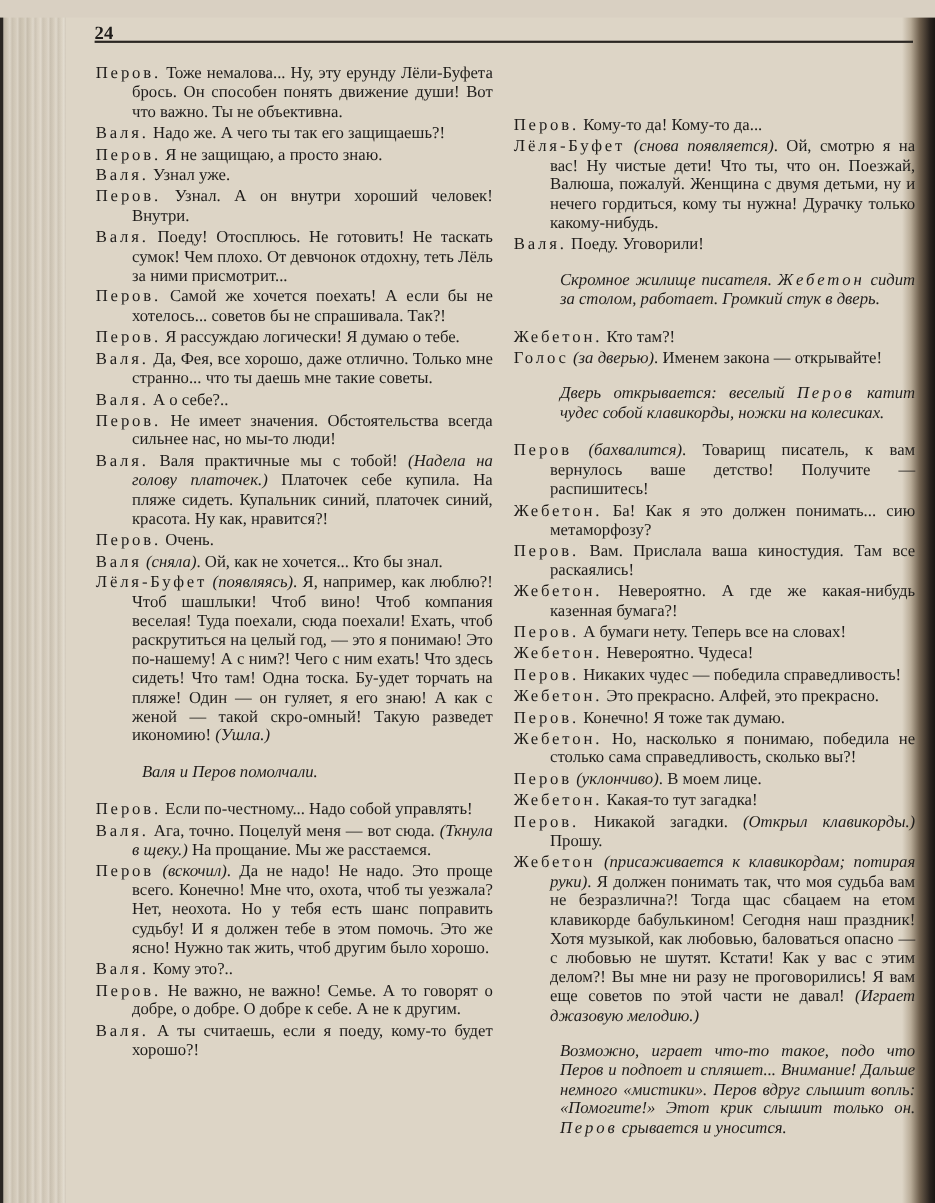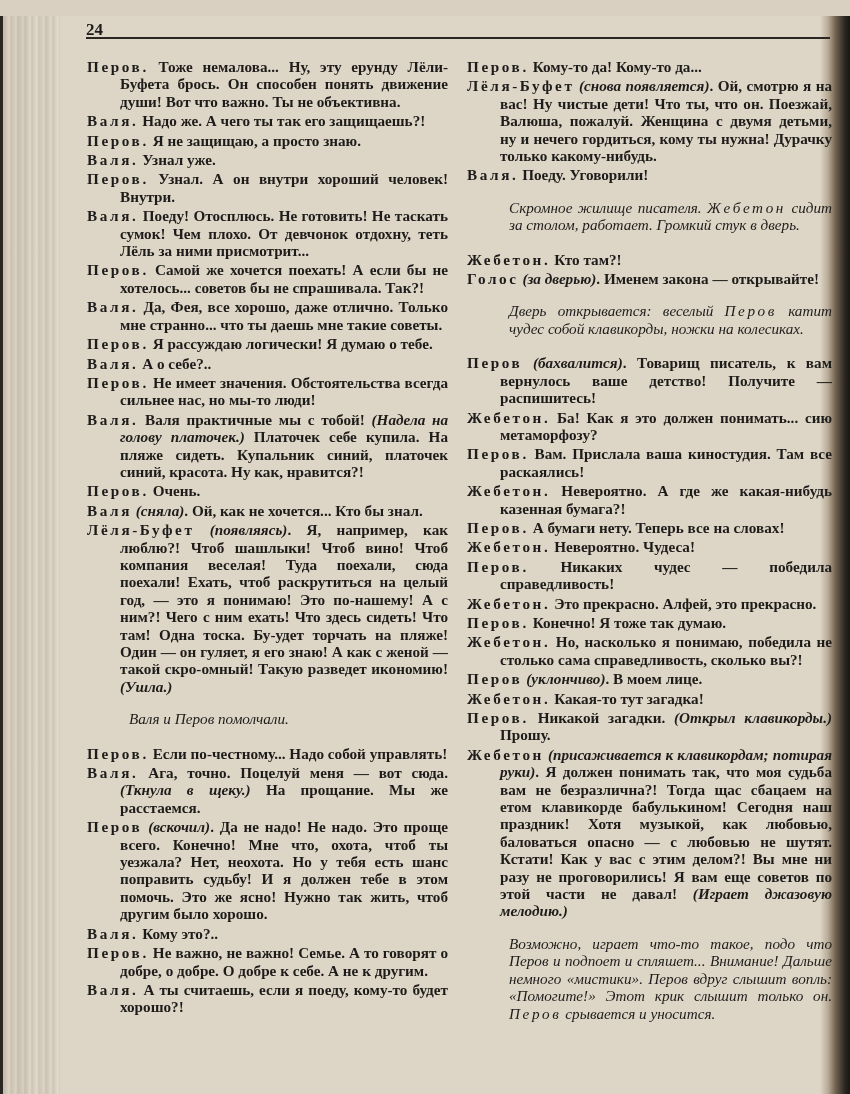--- a/index.html
+++ b/index.html
@@ -22,22 +22,22 @@
       position: absolute; left: 86px; top: 4px;
       font-family: "Liberation Serif", serif; font-weight: bold; font-size: 17px;
     }
     .header-rule {
       position: absolute; left: 86px; top: 21px; width: 744px; height: 2px; background: #2a2622;
     }
     .col {
       position: absolute; top: 42px; font-size: 15.2px; line-height: 17.4px;
     }
     .col-left { left: 87px; width: 361px; }
-    .col-right { left: 467px; width: 365px; }
-    .entry { margin: 0 0 2px 0; padding-left: 33px; text-indent: -33px; text-align: justify; font-weight: bold; }
+    .col-right { left: 467px; width: 365px; margin-top: 47px; }
+    .entry { margin: 0 0 2px 0; padding-left: 33px; text-indent: -33px; text-align: justify; }
     .speaker { letter-spacing: 2.6px; }
     .dir { font-style: italic; }
     .stage {
       font-style: italic; padding-left: 42px; margin: 15px 0 17px 0; text-align: justify; font-family: Liberation Serif, serif;
     }
     .stage .sp-in { letter-spacing: 2.6px; }
   </style>
 </head>
 <body>
 
@@ -48,22 +48,22 @@
   <div class="header-rule"></div>
 
   <div class="col col-left">
       <p class="entry"><span class="speaker">Перов.</span><span> Тоже немалова... Ну, эту ерунду Лёли-Буфета брось. Он способен понять движение души! Вот что важно. Ты не объективна.</span></p>
       <p class="entry"><span class="speaker">Валя.</span><span> Надо же. А чего ты так его защищаешь?!</span></p>
       <p class="entry"><span class="speaker">Перов.</span><span> Я не защищаю, а просто знаю.</span></p>
       <p class="entry"><span class="speaker">Валя.</span><span> Узнал уже.</span></p>
       <p class="entry"><span class="speaker">Перов.</span><span> Узнал. А он внутри хороший человек! Внутри.</span></p>
       <p class="entry"><span class="speaker">Валя.</span><span> Поеду! Отосплюсь. Не готовить! Не таскать сумок! Чем плохо. От девчонок отдохну, теть Лёль за ними присмотрит...</span></p>
       <p class="entry"><span class="speaker">Перов.</span><span> Самой же хочется поехать! А если бы не хотелось... советов бы не спрашивала. Так?!</span></p>
+      <p class="entry"><span class="speaker">Перов.</span><span> Я рассуждаю логически! Я думаю о тебе.</span></p>
       <p class="entry"><span class="speaker">Валя.</span><span> Да, Фея, все хорошо, даже отлично. Только мне странно... что ты даешь мне такие советы.</span></p>
-      <p class="entry"><span class="speaker">Перов.</span><span> Я рассуждаю логически! Я думаю о тебе.</span></p>
       <p class="entry"><span class="speaker">Валя.</span><span> А о себе?..</span></p>
       <p class="entry"><span class="speaker">Перов.</span><span> Не имеет значения. Обстоятельства всегда сильнее нас, но мы-то люди!</span></p>
       <p class="entry"><span class="speaker">Валя.</span><span> Валя практичные мы с тобой! </span><span class="dir">(Надела на голову платочек.)</span><span> Платочек себе купила. На пляже сидеть. Купальник синий, платочек синий, красота. Ну как, нравится?!</span></p>
       <p class="entry"><span class="speaker">Перов.</span><span> Очень.</span></p>
       <p class="entry"><span class="speaker">Валя</span><span class="dir"> (сняла)</span><span>. Ой, как не хочется... Кто бы знал.</span></p>
       <p class="entry"><span class="speaker">Лёля-Буфет</span><span class="dir"> (появляясь)</span><span>. Я, например, как люблю?! Чтоб шашлыки! Чтоб вино! Чтоб компания веселая! Туда поехали, сюда поехали! Ехать, чтоб раскрутиться на целый год, — это я понимаю! Это по-нашему! А с ним?! Чего с ним ехать! Что здесь сидеть! Что там! Одна тоска. Бу-удет торчать на пляже! Один — он гуляет, я его знаю! А как с женой — такой скро-омный! Такую разведет икономию! </span><span class="dir">(Ушла.)</span></p>
       <p class="stage"><span>Валя и Перов помолчали.</span></p>
       <p class="entry"><span class="speaker">Перов.</span><span> Если по-честному... Надо собой управлять!</span></p>
       <p class="entry"><span class="speaker">Валя.</span><span> Ага, точно. Поцелуй меня — вот сюда. </span><span class="dir">(Ткнула в щеку.)</span><span> На прощание. Мы же расстаемся.</span></p>
       <p class="entry"><span class="speaker">Перов</span><span class="dir"> (вскочил)</span><span>. Да не надо! Не надо. Это проще всего. Конечно! Мне что, охота, чтоб ты уезжала? Нет, неохота. Но у тебя есть шанс поправить судьбу! И я должен тебе в этом помочь. Это же ясно! Нужно так жить, чтоб другим было хорошо.</span></p>

